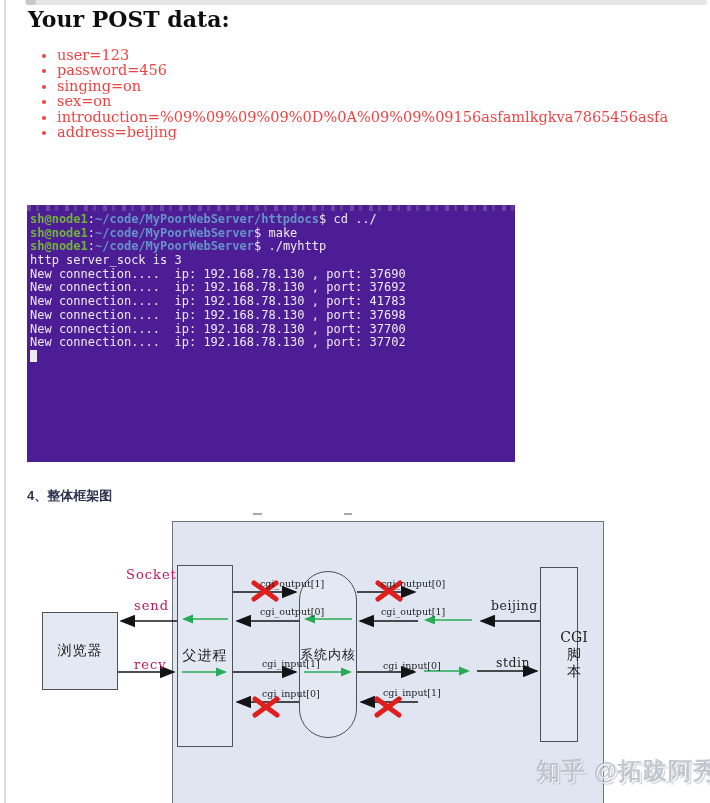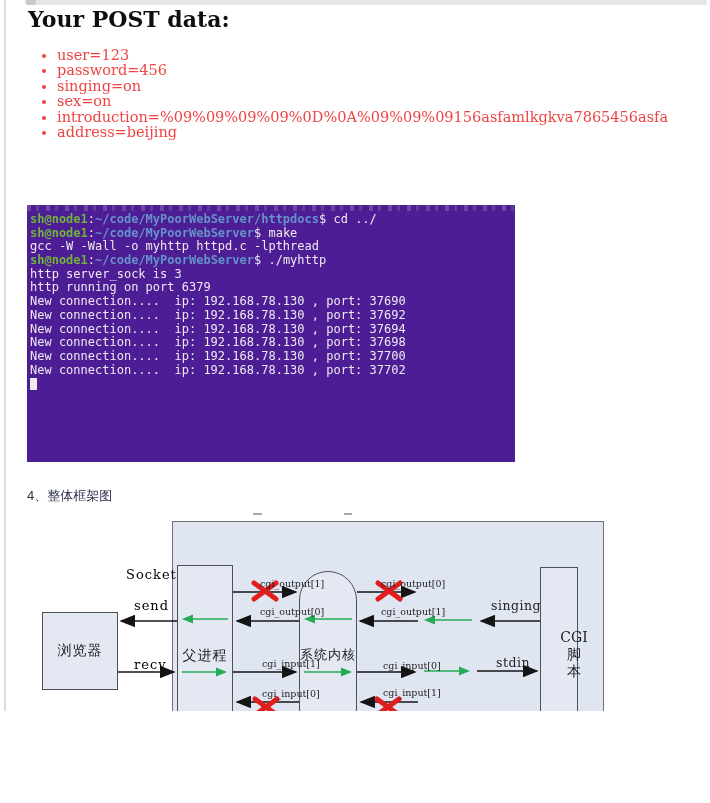--- a/index.html
+++ b/index.html
@@ -1,20 +1,20 @@
 <!DOCTYPE html>
 <html><head>
 <meta charset="utf-8">
 <style>
   * { margin: 0; padding: 0; box-sizing: border-box; }
   html, body { background: #ffffff; }
   #screen {
     position: relative;
     width: 710px;
-    height: 711px;
+    height: 803px;
     background: #ffffff;
     overflow: hidden;
     font-family: "Liberation Serif", "DejaVu Serif", serif;
   }
   .left-rule {
     position: absolute; left: 4px; top: 0; width: 2px; height: 803px;
     background: #dcdcdc;
   }
   .top-strip {
     position: absolute; left: 25px; top: 0; width: 682px; height: 5px;
@@ -54,21 +54,21 @@
     white-space: pre; font-size: 12px; line-height: 13.7px; height: 13.7px;
     color: #efeaf0;
   }
   .tg { color: #71b33c; font-weight: bold; }
   .tb { color: #6593c9; font-weight: bold; }
   .tw { color: #efeaf0; }
   .cursor { display: inline-block; width: 7px; height: 12px; background: #efeaf0; vertical-align: middle; }
   
   .sec-heading {
     position: absolute; left: 27px; top: 487px;
-    font-size: 13px; font-weight: normal; color: #2e3150;
+    font-size: 13px; font-weight: bold; color: #2e3150;
     font-family: "Liberation Sans", "DejaVu Sans", sans-serif;
     text-align: right;
   }
   .dash { position: absolute; height: 2px; background: #a9a9a9; }
   .dash1 { left: 253px; top: 513px; width: 9px; }
   .dash2 { left: 344px; top: 513px; width: 8px; }
   
   .dg-outer {
     position: absolute; left: 172px; top: 521px; width: 432px; height: 282px;
     background: #dfe5f1;
@@ -86,21 +86,21 @@
   .box-parent  { left: 177px; top: 565px; width: 56px; height: 182px; font-family: Liberation Serif, serif; }
   .box-kernel  { left: 299px; top: 571px; width: 58px; height: 167px; font-size: 13px; border-radius: 29px; }
   .box-child   { left: 418px; top: 564px; width: 59px; height: 181px; }
   .box-cgi     { left: 540px; top: 567px; width: 38px; height: 175px; line-height: 17px; letter-spacing: 0; padding-left: 30px; }
   .arrow-layer { position: absolute; left: 0; top: 0; width: 710px; height: 803px; z-index: 3; pointer-events: none; }
   .lbl {
     position: absolute; z-index: 4; color: #1f1f1f;
     font-family: "DejaVu Serif", "Liberation Serif", serif;
   }
   .lbl-cgi { font-size: 9.5px; letter-spacing: 0; margin-left: 20px; }
-  .lbl-io  { font-size: 13px; color: #000000; letter-spacing: 1px; }
+  .lbl-io  { font-size: 13px; color: #be185d; letter-spacing: 1px; }
   .lbl-std { font-size: 12.5px; color: #222; letter-spacing: 0.5px; }
   .watermark {
     position: absolute; left: 536px; top: 755px; z-index: 6;
     font-size: 24px; font-weight: bold; letter-spacing: 1px;
     color: rgba(176,182,194,0.75);
     text-shadow: 1px 1px 0 rgba(255,255,255,0.95), 2px 2px 1px rgba(150,155,165,0.5);
     font-family: "Liberation Sans", "DejaVu Sans", sans-serif;
     white-space: nowrap;
   }
 </style>
@@ -123,27 +123,25 @@
     <li>sex=on</li>
     <li>introduction=%09%09%09%09%0D%0A%09%09%09156asfamlkgkva7865456asfa</li>
     <li>address=beijing</li>
   </ul>
 
   <div class="terminal">
     <div class="term-ghost"></div>
     <div class="term-body">
       <div class="tline"><span class="tg">sh@node1</span><span class="tw">:</span><span class="tb">~/code/MyPoorWebServer/httpdocs</span><span class="tw">$</span><span class="tw"> cd ../</span></div>
       <div class="tline"><span class="tg">sh@node1</span><span class="tw">:</span><span class="tb">~/code/MyPoorWebServer</span><span class="tw">$</span><span class="tw"> make</span></div>
-      <div class="tline"><span class="tw">gcc -W -Wall -o myhttp httpd.c -lpthread</span></div>
       <div class="tline"><span class="tg">sh@node1</span><span class="tw">:</span><span class="tb">~/code/MyPoorWebServer</span><span class="tw">$</span><span class="tw"> ./myhttp</span></div>
       <div class="tline"><span class="tw">http server_sock is 3</span></div>
-      <div class="tline"><span class="tw">http running on port 6379</span></div>
       <div class="tline"><span class="tw">New connection....  ip: 192.168.78.130 , port: 37690</span></div>
       <div class="tline"><span class="tw">New connection....  ip: 192.168.78.130 , port: 37692</span></div>
-      <div class="tline"><span class="tw">New connection....  ip: 192.168.78.130 , port: 37694</span></div>
+      <div class="tline"><span class="tw">New connection....  ip: 192.168.78.130 , port: 41783</span></div>
       <div class="tline"><span class="tw">New connection....  ip: 192.168.78.130 , port: 37698</span></div>
       <div class="tline"><span class="tw">New connection....  ip: 192.168.78.130 , port: 37700</span></div>
       <div class="tline"><span class="tw">New connection....  ip: 192.168.78.130 , port: 37702</span></div>
       <div class="tline"><span class="cursor"></span></div>
     </div>
   </div>
 
   <div class="sec-heading">4、整体框架图</div>
   <div class="dash dash1"></div>
   <div class="dash dash2"></div>
@@ -210,21 +208,21 @@
     </g>
     <g>
       <line x1="377" y1="699" x2="399" y2="715" stroke="#e01e1e" stroke-width="5" stroke-linecap="round"></line>
       <line x1="377" y1="715" x2="399" y2="699" stroke="#e01e1e" stroke-width="5" stroke-linecap="round"></line>
     </g>
   </svg>
 
   <div class="lbl lbl-io" style="left:126px; top:567px;">Socket</div>
   <div class="lbl lbl-io" style="left:134px; top:598px;">send</div>
   <div class="lbl lbl-io" style="left:134px; top:657px;">recv</div>
-  <div class="lbl lbl-std" style="left:491px; top:598px;">singing</div>
+  <div class="lbl lbl-std" style="left:491px; top:598px;">beijing</div>
   <div class="lbl lbl-std" style="left:496px; top:655px;">stdin</div>
 
   <div class="lbl lbl-cgi" style="left:240px; top:578px;">cgi_output[1]</div>
   <div class="lbl lbl-cgi" style="left:240px; top:606px;">cgi_output[0]</div>
   <div class="lbl lbl-cgi" style="left:242px; top:658px;">cgi_input[1]</div>
   <div class="lbl lbl-cgi" style="left:242px; top:688px;">cgi_input[0]</div>
   <div class="lbl lbl-cgi" style="left:361px; top:578px;">cgi_output[0]</div>
   <div class="lbl lbl-cgi" style="left:361px; top:606px;">cgi_output[1]</div>
   <div class="lbl lbl-cgi" style="left:363px; top:660px;">cgi_input[0]</div>
   <div class="lbl lbl-cgi" style="left:363px; top:687px;">cgi_input[1]</div>

